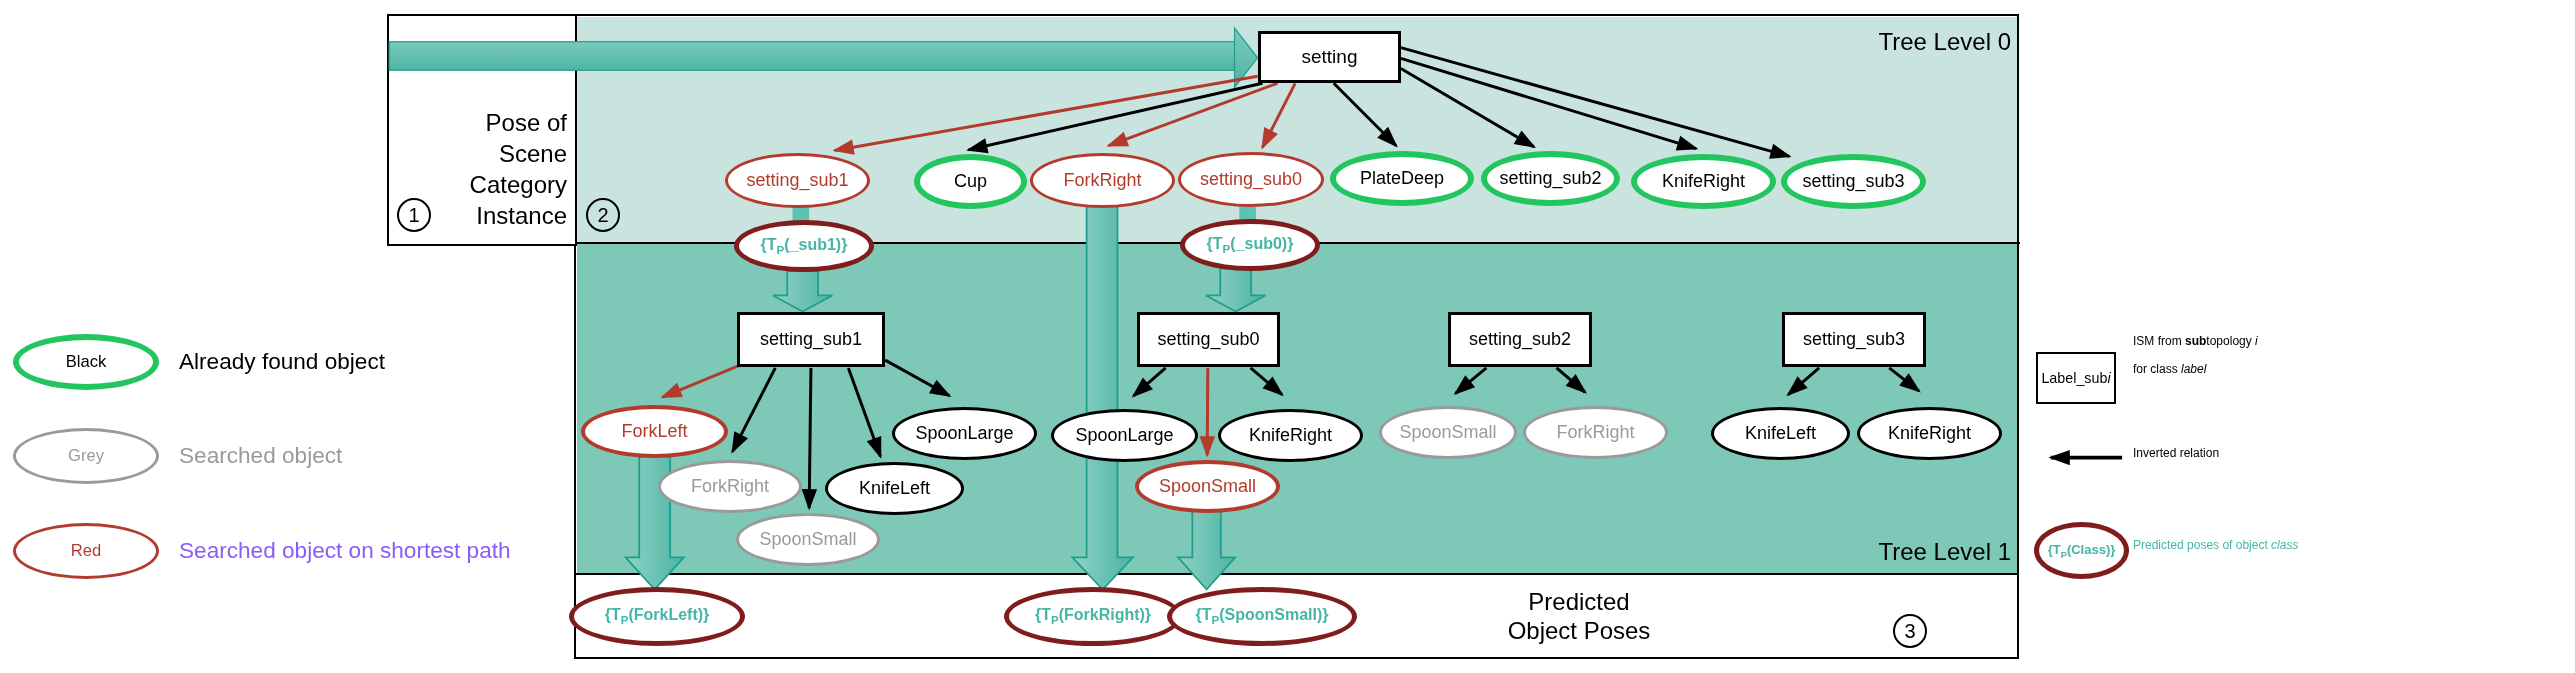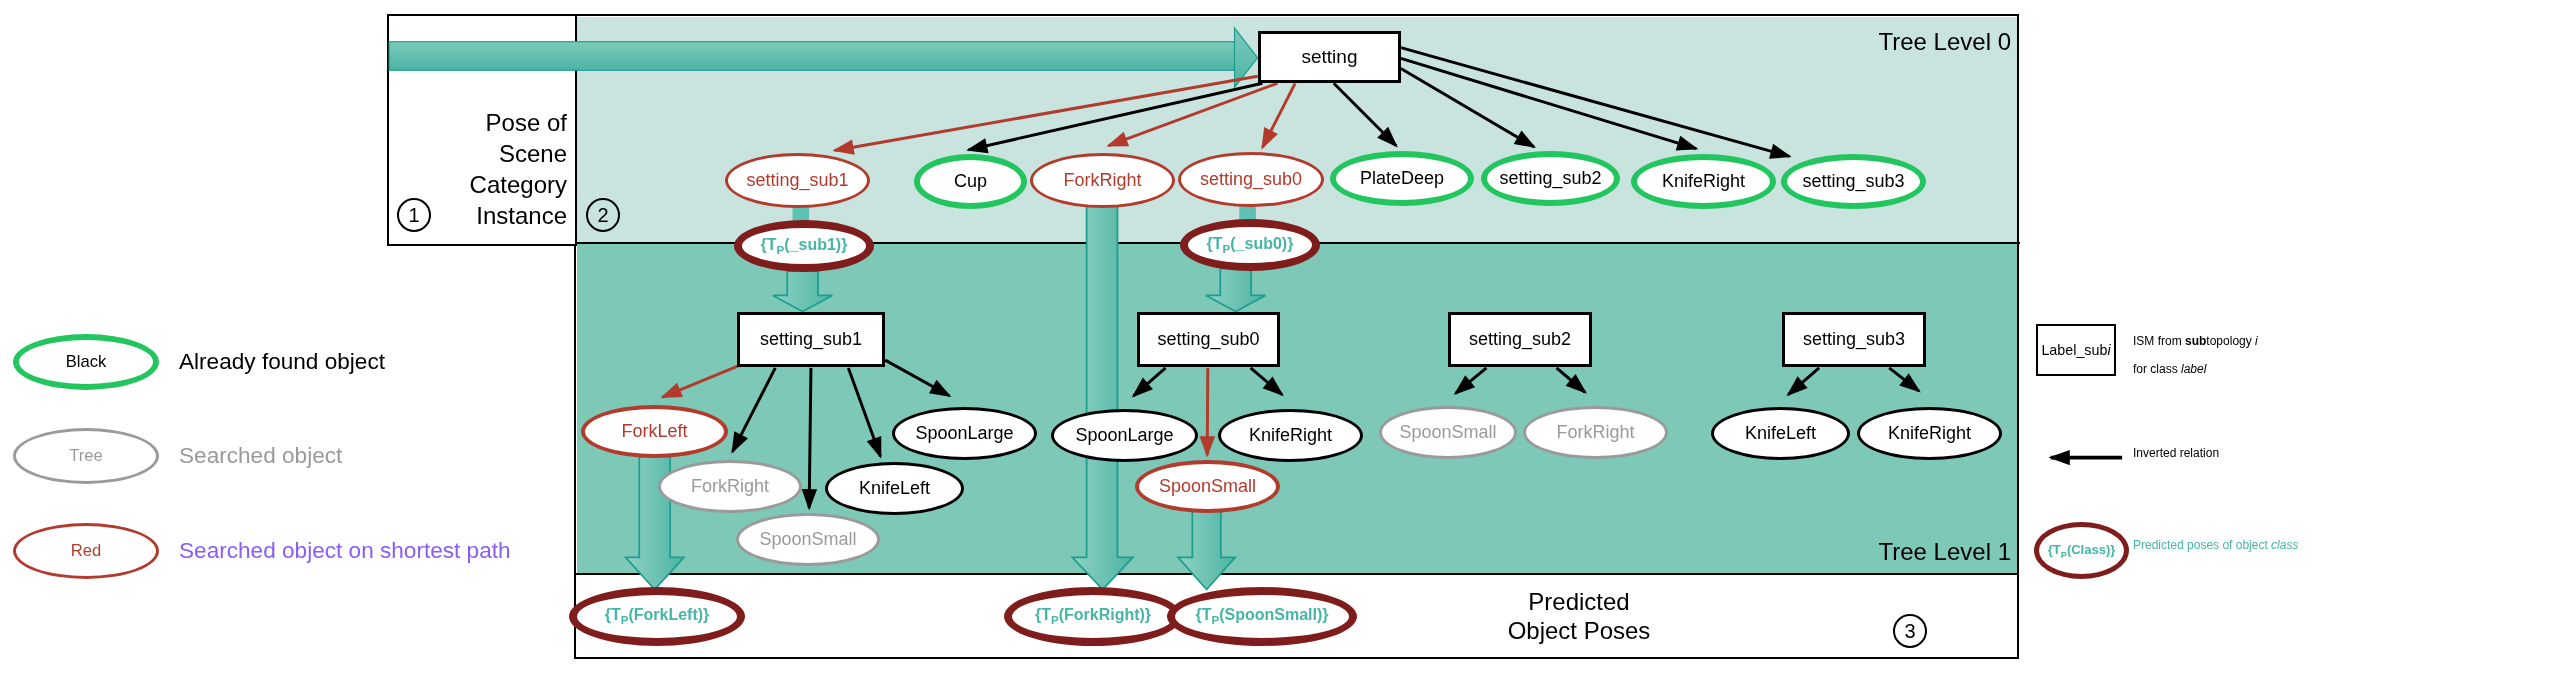--- a/index.html
+++ b/index.html
@@ -12,21 +12,21 @@
   .panel{position:absolute;border:2.4px solid #000;box-sizing:border-box;background:#fff;}
   .node-box{position:absolute;background:#fff;border:3px solid #000;box-sizing:border-box;
             display:flex;align-items:center;justify-content:center;font-size:18px;white-space:nowrap;}
   .node-ellipse{position:absolute;background:#fff;border-radius:50%;box-sizing:border-box;
             display:flex;align-items:center;justify-content:center;font-size:18px;white-space:nowrap;}
   .b-black{border:6px solid #22c55e;color:#000;}
   .b-black6{border:3.6px solid #000;color:#000;}
   .b-grey{border:3.6px solid #9a9a9a;color:#9a9a9a;}
   .b-red{border:3.6px solid #b23b2d;color:#b23b2d;}
   .b-red7{border:4.2px solid #b23b2d;color:#b23b2d;}
-  .tp-ellipse{position:absolute;background:#fff;border:8px solid #7f1d1d;border-radius:50%;box-sizing:border-box;
+  .tp-ellipse{position:absolute;background:#fff;border:5px solid #7f1d1d;border-radius:50%;box-sizing:border-box;
             display:flex;align-items:center;justify-content:center;font-size:16px;font-weight:600;color:#45b5a5;white-space:nowrap;}
   .tp-ellipse sub, .tf sub{font-size:0.72em;}
   .tf{position:absolute;background:#fff;border:6px solid #5ec1b2;border-radius:50%;box-sizing:border-box;
       display:flex;align-items:center;justify-content:center;font-size:18px;font-weight:600;color:#3eb6a6;}
   .step-circle{position:absolute;width:34px;height:34px;border:2.4px solid #000;border-radius:50%;box-sizing:border-box;
       display:flex;align-items:center;justify-content:center;font-size:20px;background:transparent;}
   .caption{position:absolute;text-align:right;font-size:24px;line-height:31px;color:#000;}
   .legend-text{position:absolute;font-size:22.6px;white-space:nowrap;display:flex;align-items:center;height:56px;}
   .rl-text{position:absolute;font-size:12px;white-space:nowrap;color:#000;}
   .teal-text{color:#45b5a5;}
@@ -229,30 +229,30 @@
   <div class="tp-ellipse" style="left:1167px;top:587px;width:190px;height:59px;">
     <span><span>{T</span><sub>P</sub><span>(SpoonSmall)}</span></span>
   </div>
 
   <div class="node-ellipse b-black" style="left:13px;top:334px;width:146px;height:56px;font-size:16.6px;">
     <span>Black</span>
     </div>
   <div class="legend-text" style="left:179px;top:334px;">Already found object</div>
 
   <div class="node-ellipse b-grey" style="left:13px;top:428px;width:146px;height:56px;font-size:16.6px;border-width:3px;">
-    <span>Tree</span>
+    <span>Grey</span>
     </div>
   <div class="legend-text grey-text" style="left:179px;top:428px;">Searched object</div>
 
   <div class="node-ellipse b-red" style="left:13px;top:523px;width:146px;height:56px;font-size:16.6px;">
     <span>Red</span>
     </div>
   <div class="legend-text red-text" style="left:179px;top:523px;">Searched object on shortest path</div>
 
-  <div class="node-box" style="left:2036px;top:324px;width:80px;height:52px;border-width:2.4px;font-size:14.3px;">
+  <div class="node-box" style="left:2036px;top:352px;width:80px;height:52px;border-width:2.4px;font-size:14.3px;">
     <span><span>Label_sub</span><i>i</i></span>
   </div>
   <div class="rl-text" style="left:2133px;top:334px;">
     <span>ISM from </span><b>sub</b><span>topology </span><i>i</i>
   </div>
   <div class="rl-text" style="left:2133px;top:362px;">
     <span>for class </span><i>label</i>
   </div>
   <div class="rl-text" style="left:2133px;top:446px;">Inverted relation</div>
   <div class="tp-ellipse" style="left:2034px;top:522px;width:95px;height:57px;font-size:13px;border-width:5.3px;">

